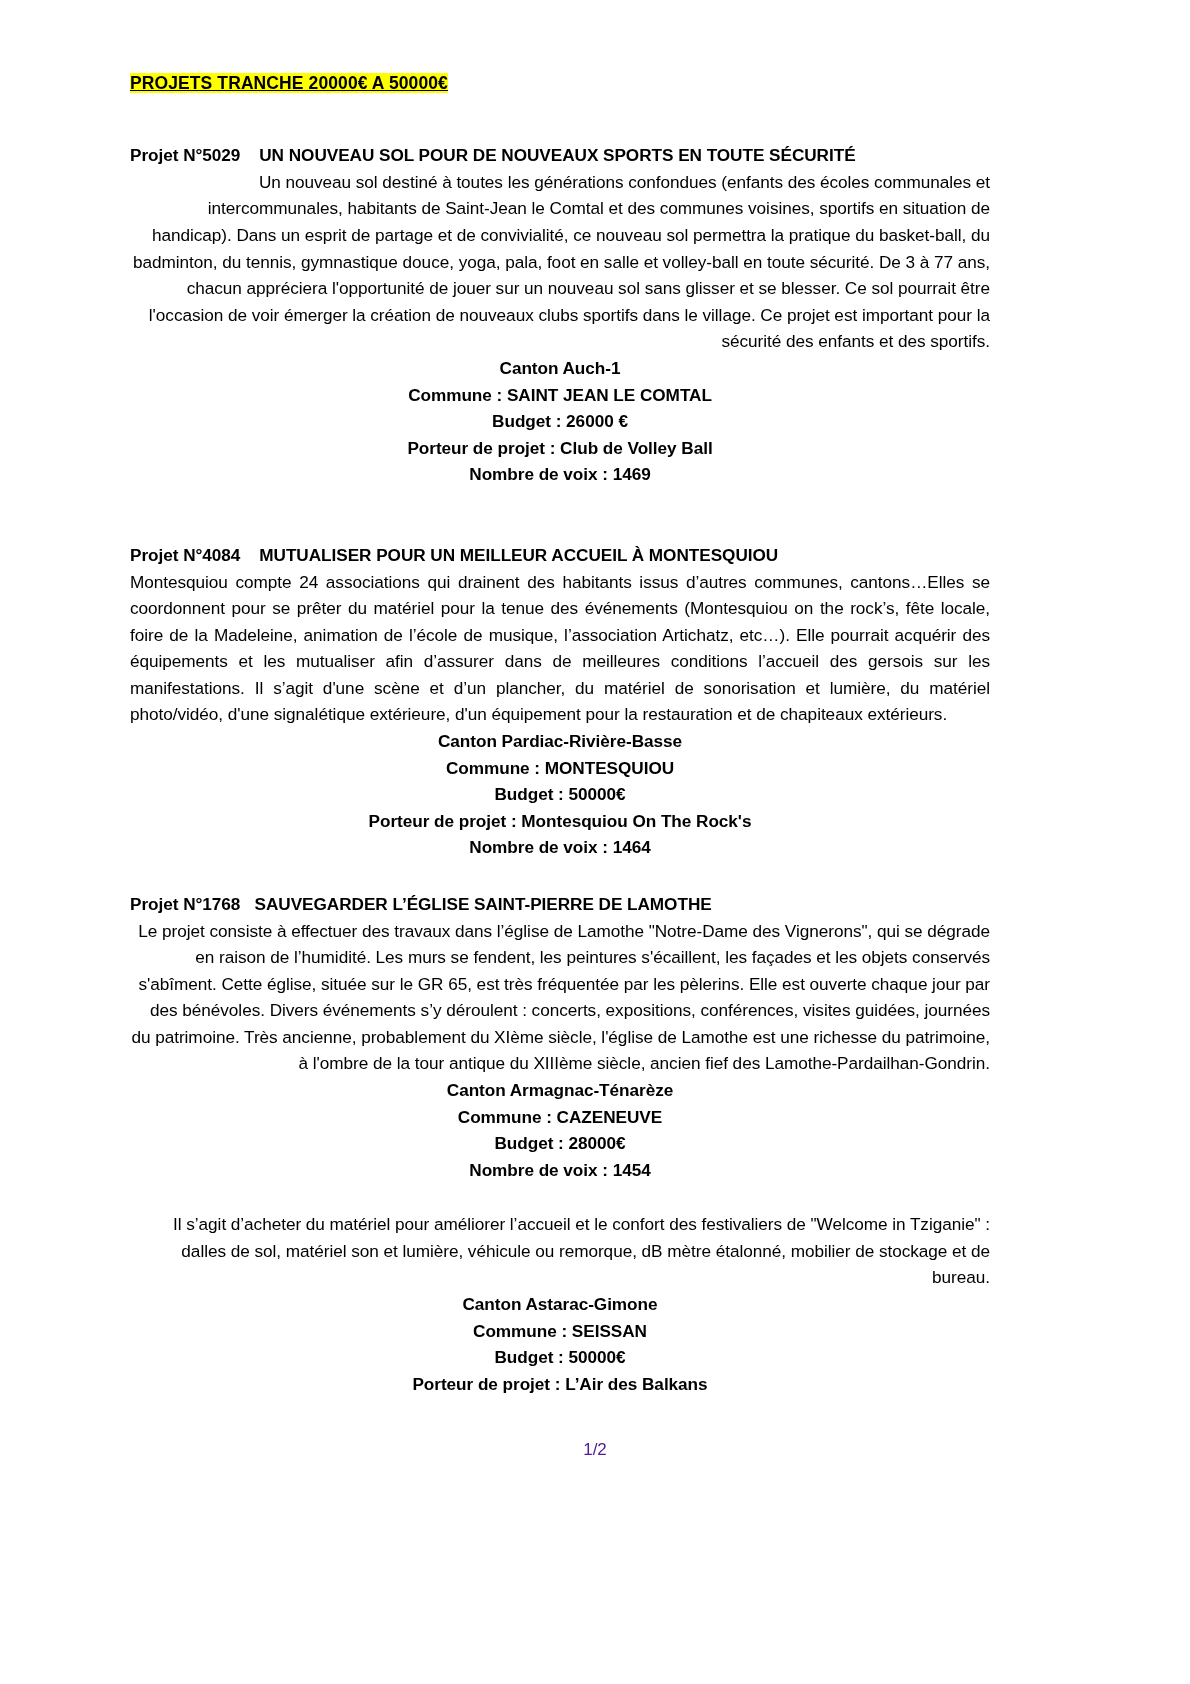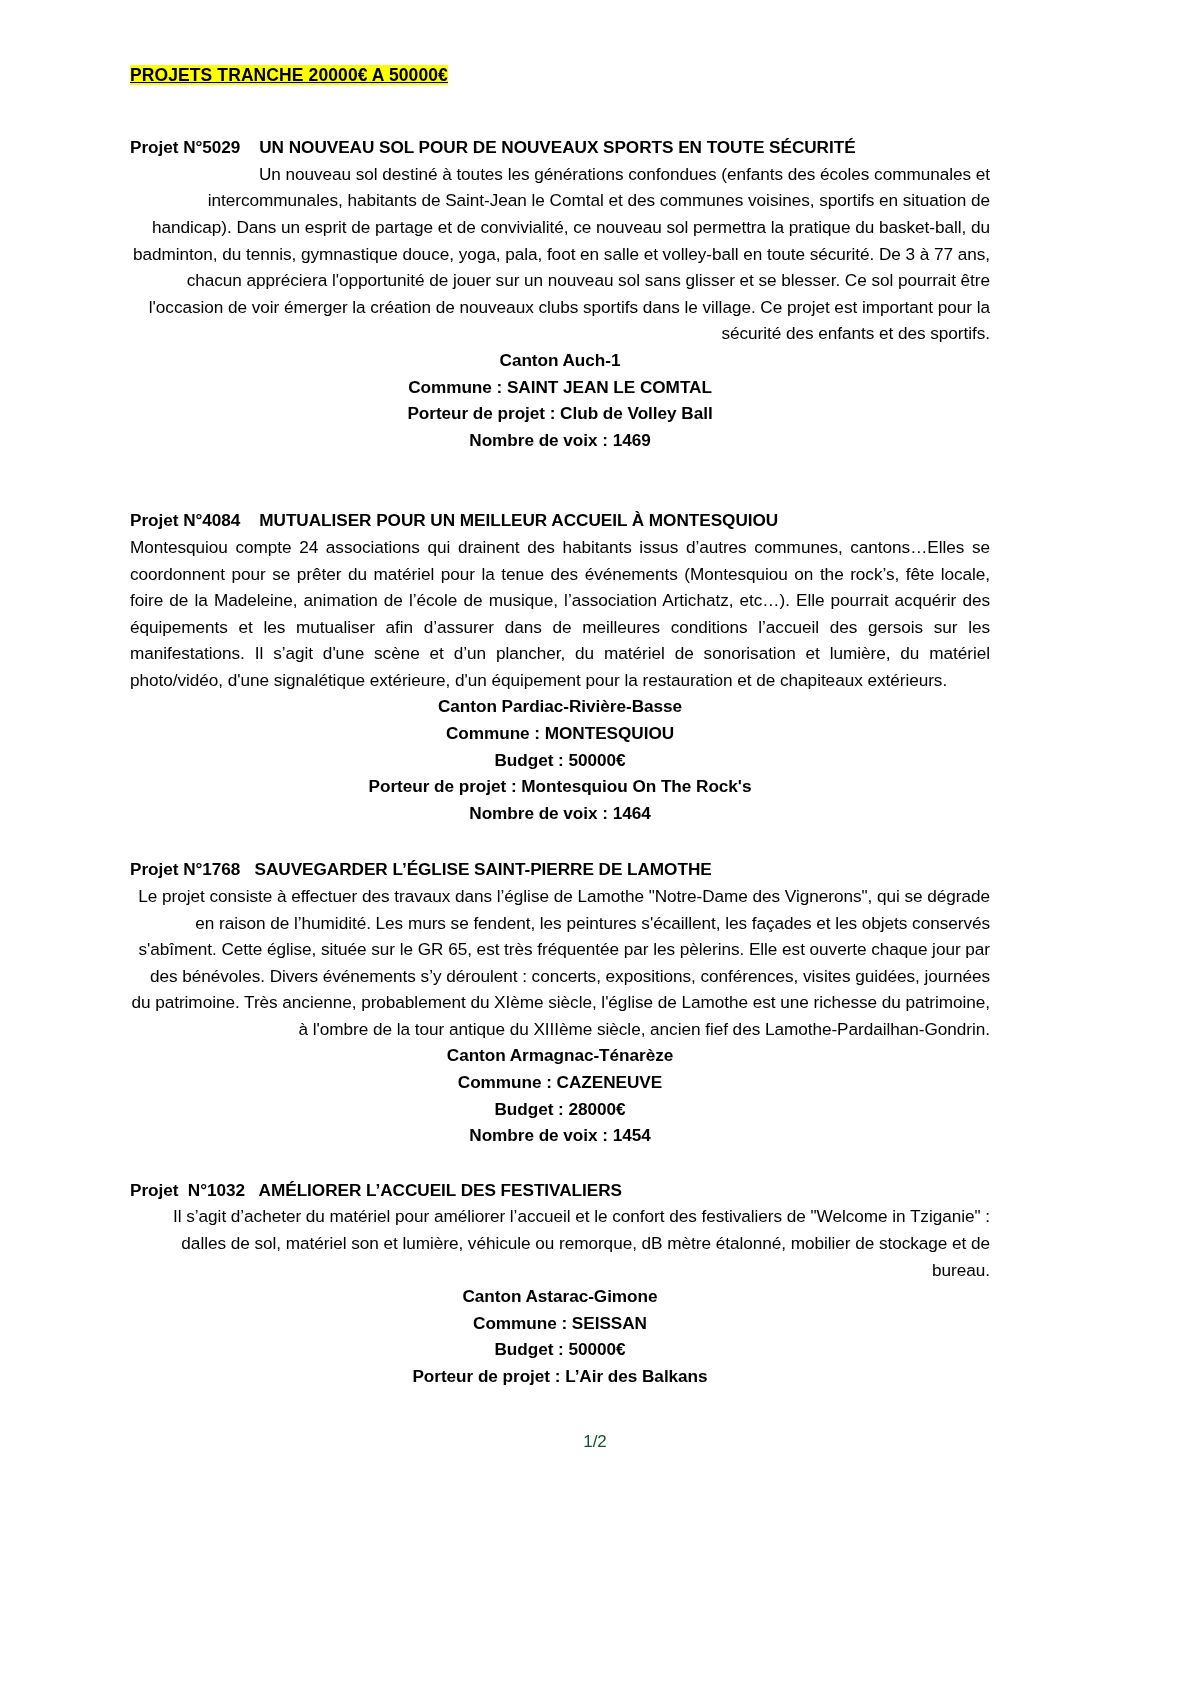--- a/index.html
+++ b/index.html
@@ -5,21 +5,21 @@
   html, body {
     margin: 0;
     padding: 0;
     background: #ffffff;
   }
   .page {
     position: relative;
     width: 1190px;
     height: 1636px;
     background: #ffffff;
-    margin: 4px auto;
+    margin: 12px auto;
     font-family: "Liberation Sans", sans-serif;
     color: #000000;
     box-sizing: border-box;
   }
   .content {
     position: absolute;
     left: 130px;
     top: 58px;
     width: 860px;
   }
@@ -69,38 +69,39 @@
   .gap-md { height: 30px; }
   .gap-sm { height: 28px; }
   .footer {
     position: absolute;
     left: 0;
     right: 0;
     top: 1428px;
     text-align: center;
     font-size: 17px;
     font-family: "Liberation Sans", sans-serif;
-    color: #14532d;
+    color: #4c1d95;
   }
 </style>
 </head>
 <body>
 
 <div class="page">
   <div class="content">
 
     <div class="title-wrap">
       <span class="doc-title">PROJETS TRANCHE 20000€ A 50000€</span>
     </div>
 
     <div class="project">
       <div class="project-heading">Projet N°5029    UN NOUVEAU SOL POUR DE NOUVEAUX SPORTS EN TOUTE SÉCURITÉ</div>
       <div class="project-body">Un nouveau sol destiné à toutes les générations confondues (enfants des écoles communales et intercommunales, habitants de Saint-Jean le Comtal et des communes voisines, sportifs en situation de handicap). Dans un esprit de partage et de convivialité, ce nouveau sol permettra la pratique du basket-ball, du badminton, du tennis, gymnastique douce, yoga, pala, foot en salle et volley-ball en toute sécurité. De 3 à 77 ans, chacun appréciera l'opportunité de jouer sur un nouveau sol sans glisser et se blesser. Ce sol pourrait être l'occasion de voir émerger la création de nouveaux clubs sportifs dans le village. Ce projet est important pour la sécurité des enfants et des sportifs.</div>
       <div class="meta-line">Canton Auch-1</div>
       <div class="meta-line">Commune : SAINT JEAN LE COMTAL</div>
+      <div class="meta-line">Budget : 26000 €</div>
       <div class="meta-line">Porteur de projet : Club de Volley Ball</div>
       <div class="meta-line">Nombre de voix : 1469</div>
     </div>
 
     <div class="gap-lg"></div>
 
     <div class="project">
       <div class="project-heading">Projet N°4084    MUTUALISER POUR UN MEILLEUR ACCUEIL À MONTESQUIOU</div>
       <div class="project-body justify">Montesquiou compte 24 associations qui drainent des habitants issus d’autres communes, cantons…Elles se coordonnent pour se prêter du matériel pour la tenue des événements (Montesquiou on the rock’s, fête locale, foire de la Madeleine, animation de l’école de musique, l’association Artichatz, etc…). Elle pourrait acquérir des équipements et les mutualiser afin d’assurer dans de meilleures conditions l’accueil des gersois sur les manifestations. Il s’agit d'une scène et d’un plancher, du matériel de sonorisation et lumière, du matériel photo/vidéo, d'une signalétique extérieure, d'un équipement pour la restauration et de chapiteaux extérieurs.</div>
       <div class="meta-line">Canton Pardiac-Rivière-Basse</div>
@@ -117,21 +118,20 @@
       <div class="project-body">Le projet consiste à effectuer des travaux dans l’église de Lamothe "Notre-Dame des Vignerons", qui se dégrade en raison de l’humidité. Les murs se fendent, les peintures s'écaillent, les façades et les objets conservés s'abîment. Cette église, située sur le GR 65, est très fréquentée par les pèlerins. Elle est ouverte chaque jour par des bénévoles. Divers événements s’y déroulent : concerts, expositions, conférences, visites guidées, journées du patrimoine. Très ancienne, probablement du XIème siècle, l'église de Lamothe est une richesse du patrimoine, à l'ombre de la tour antique du XIIIème siècle, ancien fief des Lamothe-Pardailhan-Gondrin.</div>
       <div class="meta-line">Canton Armagnac-Ténarèze</div>
       <div class="meta-line">Commune : CAZENEUVE</div>
       <div class="meta-line">Budget : 28000€</div>
       <div class="meta-line">Nombre de voix : 1454</div>
     </div>
 
     <div class="gap-sm"></div>
 
     <div class="project">
-      <div class="project-heading">Projet  N°1032   AMÉLIORER L’ACCUEIL DES FESTIVALIERS</div>
       <div class="project-body">Il s’agit d’acheter du matériel pour améliorer l’accueil et le confort des festivaliers de "Welcome in Tziganie" : dalles de sol, matériel son et lumière, véhicule ou remorque, dB mètre étalonné, mobilier de stockage et de bureau.</div>
       <div class="meta-line">Canton Astarac-Gimone</div>
       <div class="meta-line">Commune : SEISSAN</div>
       <div class="meta-line">Budget : 50000€</div>
       <div class="meta-line">Porteur de projet : L’Air des Balkans</div>
     </div>
 
   </div>
 
   <div class="footer">1/2</div>

